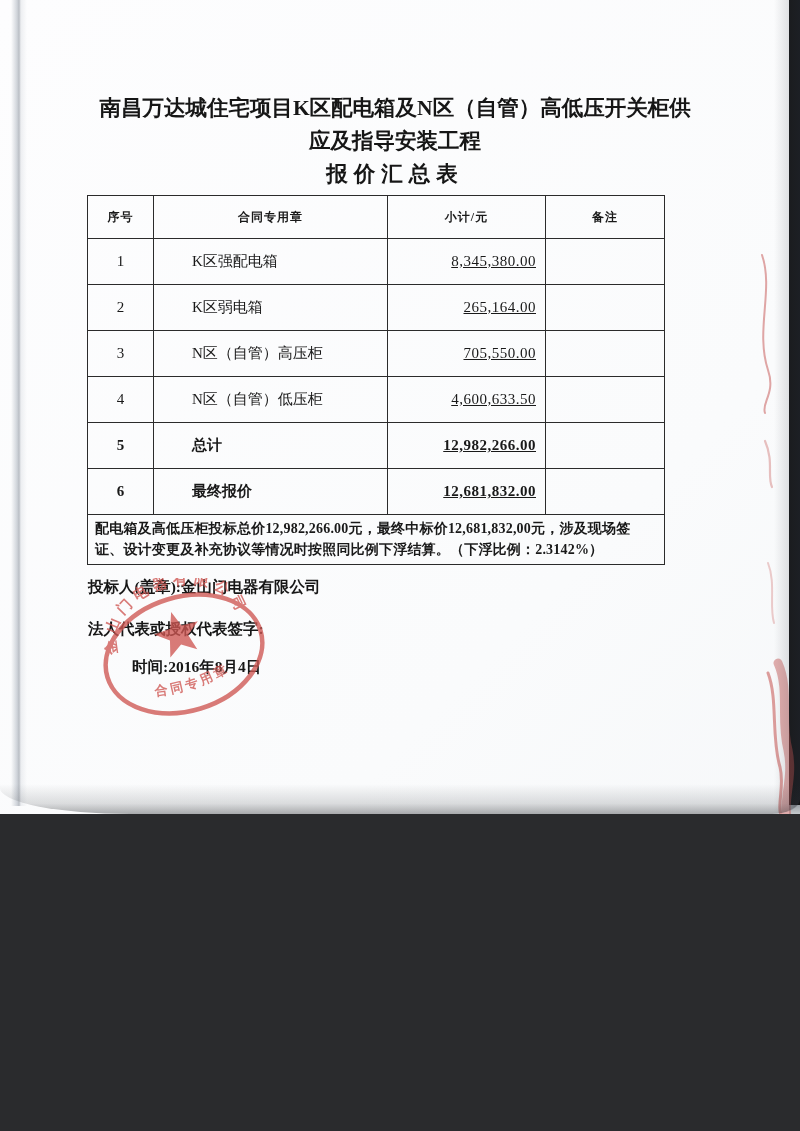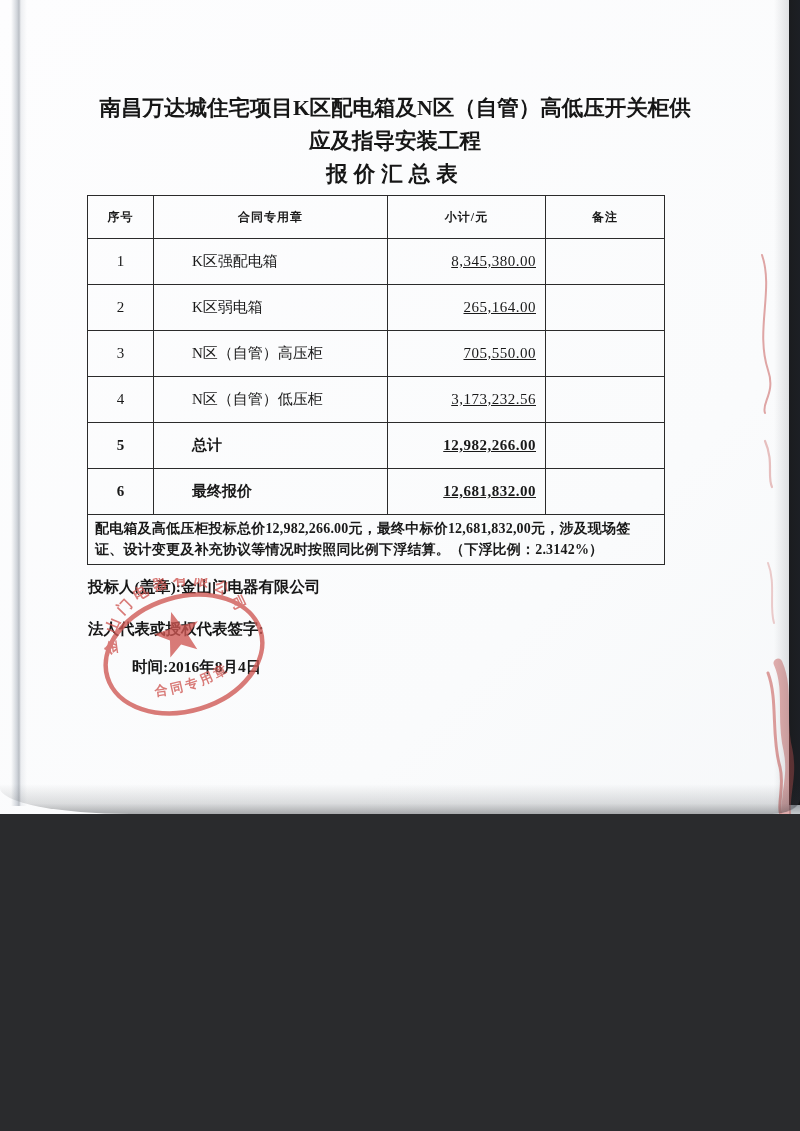--- a/index.html
+++ b/index.html
@@ -132,21 +132,21 @@
       </tr>
       <tr>
         <td class="c-no">3</td>
         <td class="c-name">N区（自管）高压柜</td>
         <td class="c-amt">705,550.00</td>
         <td class="c-rmk"></td>
       </tr>
       <tr>
         <td class="c-no">4</td>
         <td class="c-name">N区（自管）低压柜</td>
-        <td class="c-amt">3,173,232.56</td>
+        <td class="c-amt">4,600,633.50</td>
         <td class="c-rmk"></td>
       </tr>
       <tr class="bold">
         <td class="c-no">5</td>
         <td class="c-name">总计</td>
         <td class="c-amt">12,982,266.00</td>
         <td class="c-rmk"></td>
       </tr>
       <tr class="bold">
         <td class="c-no">6</td>

